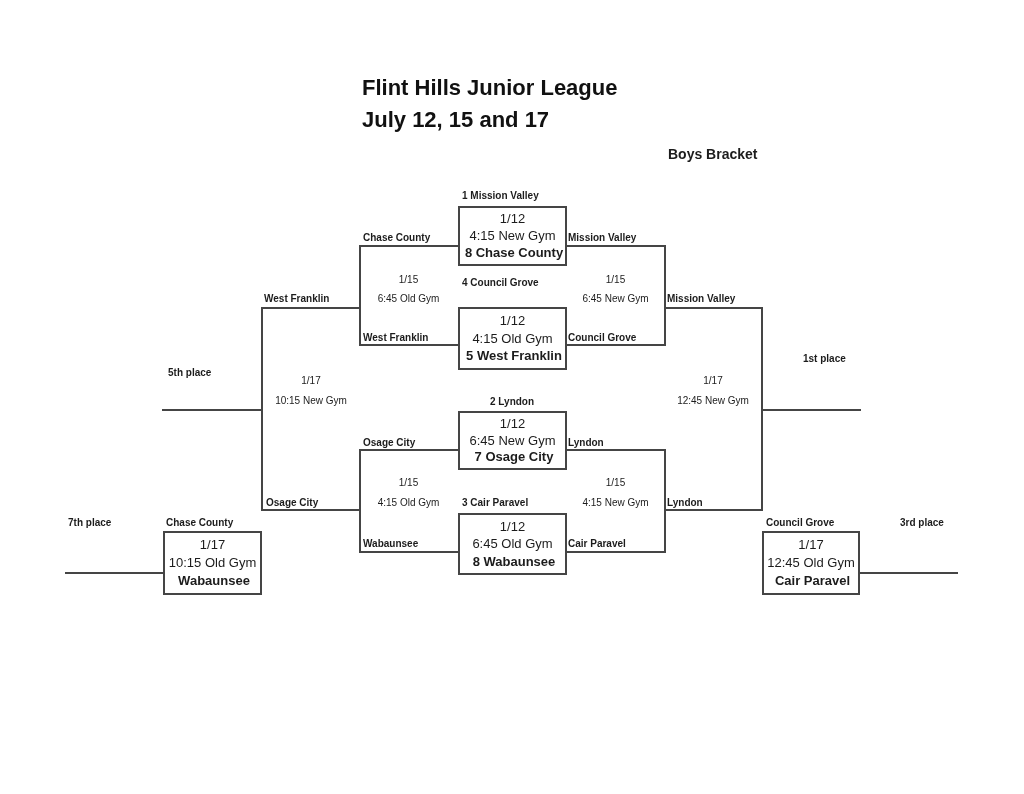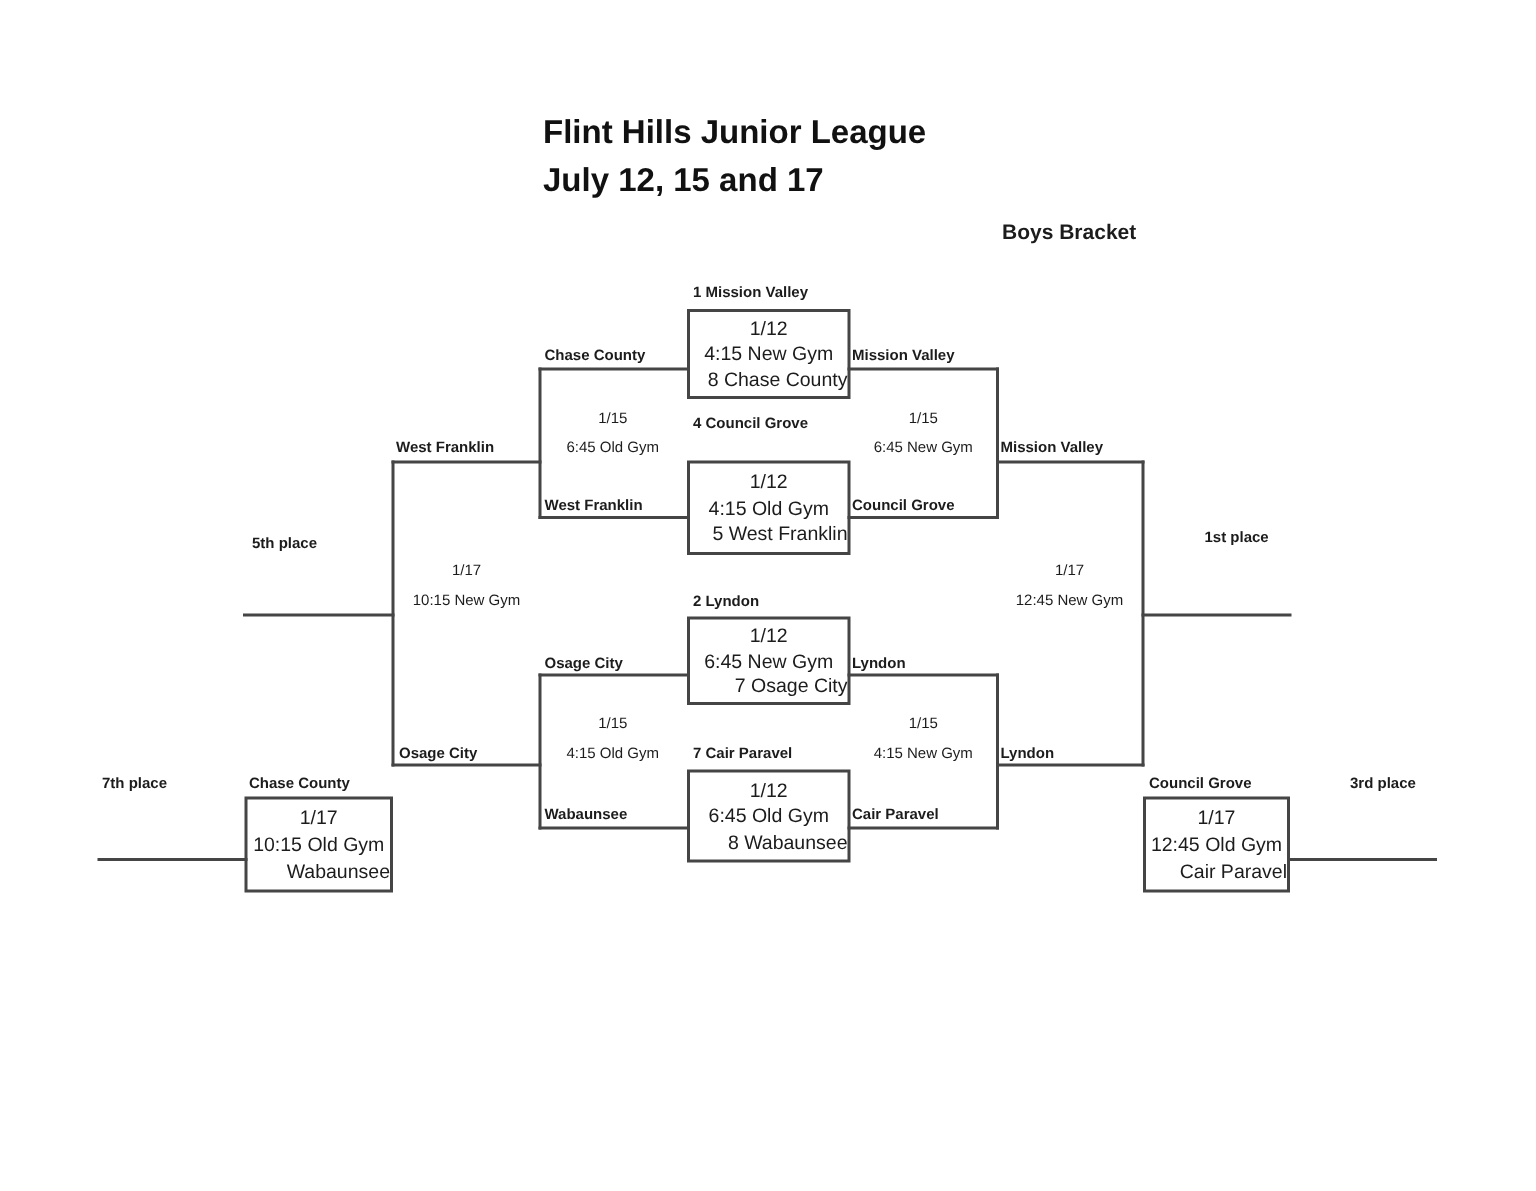--- a/index.html
+++ b/index.html
@@ -10,21 +10,21 @@
   .hline { position:absolute; height:2px; background:#454545; }
   .vline { position:absolute; width:2px; background:#454545; }
   .t { position:absolute; font-size:10px; line-height:14px; white-space:nowrap; }
   .b { font-weight:bold; }
   .ctr { text-align:center; }
   .gbox {
     position:absolute; box-sizing:border-box; border:2px solid #454545; background:#fff;
     display:flex; flex-direction:column; justify-content:space-evenly; padding:1px 0;
   }
   .gbox .row { font-size:13px; line-height:14px; text-align:center; white-space:nowrap; }
-  .gbox .seed { font-weight:normal; text-align:right; padding-left:3px; }
+  .gbox .seed { font-weight:bold; text-align:center; padding-left:3px; }
   #title {
     position:absolute; left:362px; top:72px;
     font-size:22px; line-height:32px; font-weight:bold; color:#111;
   }
   #bracket-label { position:absolute; left:668px; top:146px; font-size:14px; font-weight:bold; }
 </style>
 </head>
 <body>
 
 <div id="page">
@@ -42,28 +42,28 @@
     <div class="row seed">8 Chase County</div>
   </div>
 
   <div class="t b" style="left:462px;top:276px;">4 Council Grove</div>
   <div class="gbox" style="left:458px;top:307px;width:109px;height:63px;">
     <div class="row">1/12</div>
     <div class="row">4:15 Old Gym</div>
     <div class="row seed">5 West Franklin</div>
   </div>
 
-  <div class="t b" style="left:462px;top:395px;text-align:center;">2 Lyndon</div>
+  <div class="t b" style="left:490px;top:395px;text-align:center;">2 Lyndon</div>
   <div class="gbox" style="left:458px;top:411px;width:109px;height:59px;">
     <div class="row">1/12</div>
     <div class="row">6:45 New Gym</div>
     <div class="row seed">7 Osage City</div>
   </div>
 
-  <div class="t b" style="left:462px;top:496px;">7 Cair Paravel</div>
+  <div class="t b" style="left:462px;top:496px;">3 Cair Paravel</div>
   <div class="gbox" style="left:458px;top:513px;width:109px;height:62px;">
     <div class="row">1/12</div>
     <div class="row">6:45 Old Gym</div>
     <div class="row seed">8 Wabaunsee</div>
   </div>
 
   <div class="hline" style="left:359px;top:245px;width:99px;"></div>
   <div class="hline" style="left:565px;top:245px;width:101px;"></div>
   <div class="hline" style="left:359px;top:344px;width:99px;"></div>
   <div class="hline" style="left:565px;top:344px;width:101px;"></div>
@@ -104,21 +104,21 @@
   <div class="hline" style="left:664px;top:307px;width:99px;"></div>
   <div class="t b" style="left:667px;top:292px;">Mission Valley</div>
   <div class="hline" style="left:261px;top:509px;width:100px;"></div>
   <div class="t b" style="left:266px;top:496px;">Osage City</div>
   <div class="hline" style="left:664px;top:509px;width:99px;"></div>
   <div class="t b" style="left:667px;top:496px;">Lyndon</div>
 
   <div class="vline" style="left:261px;top:307px;height:204px;"></div>
   <div class="vline" style="left:761px;top:307px;height:204px;"></div>
 
-  <div class="t b" style="left:168px;top:356px;">5th place</div>
+  <div class="t b" style="left:168px;top:366px;">5th place</div>
   <div class="t ctr" style="left:261px;top:374px;width:100px;">1/17</div>
   <div class="t ctr" style="left:261px;top:394px;width:100px;">10:15 New Gym</div>
   <div class="hline" style="left:162px;top:409px;width:101px;"></div>
 
   <div class="t b" style="left:803px;top:352px;">1st place</div>
   <div class="t ctr" style="left:663px;top:374px;width:100px;">1/17</div>
   <div class="t ctr" style="left:663px;top:394px;width:100px;">12:45 New Gym</div>
   <div class="hline" style="left:761px;top:409px;width:100px;"></div>
 
   <div class="t b" style="left:68px;top:516px;">7th place</div>

